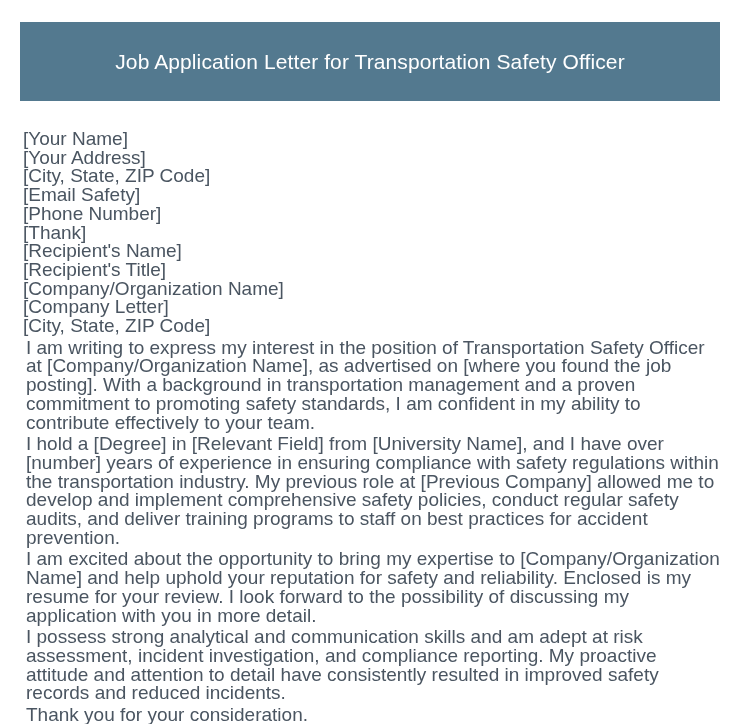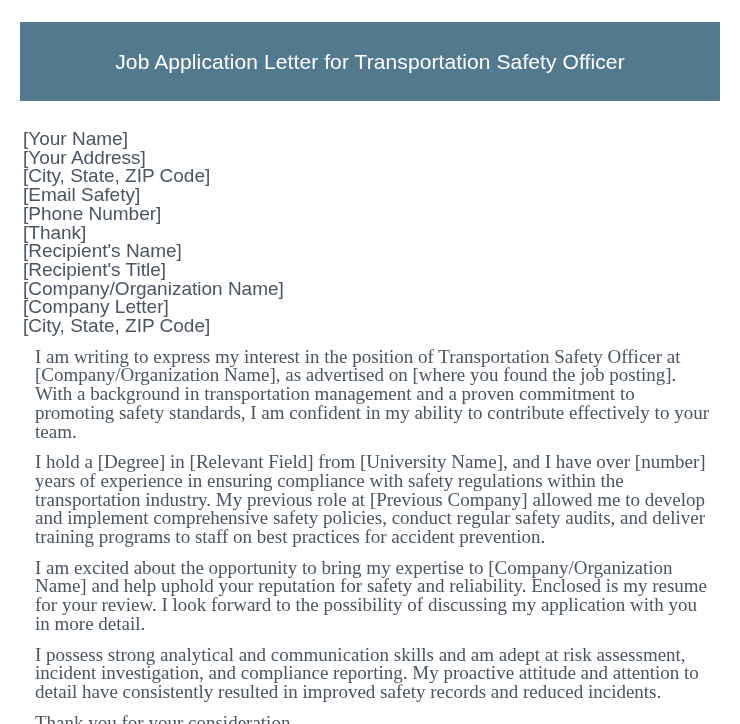--- a/index.html
+++ b/index.html
@@ -53,23 +53,22 @@
     text-align: left;
   }
   .letter-line {
     display: block;
     margin: 0;
     padding: 0;
     white-space: pre-wrap;
   }
   .letter-para {
     display: block;
-    margin: 12px;
+    margin: 3px;
     padding: 0;
-    font-family: Liberation Serif, serif;
   }
 </style>
 </head>
 <body>
 
 <div class="page">
 
   <div class="letter-header" style="background: rgb(83, 121, 143);">
     <div class="letter-header-title" style="color: rgb(255, 255, 255);">Job Application Letter for Transportation Safety Officer</div>
   </div>

